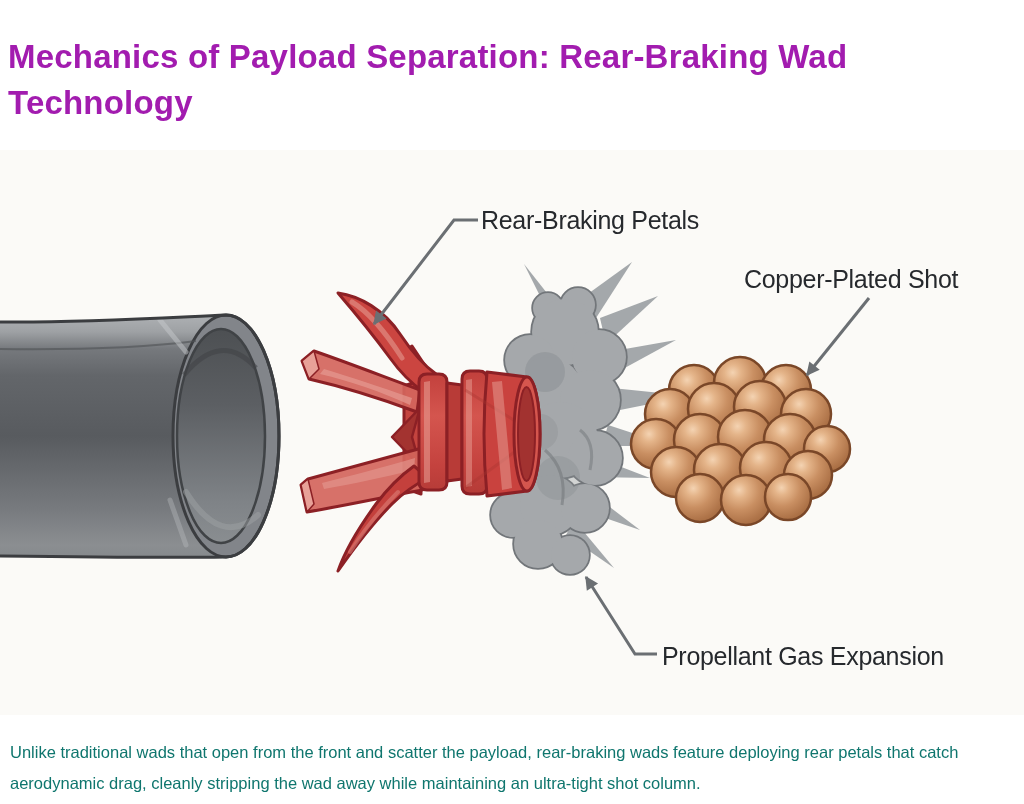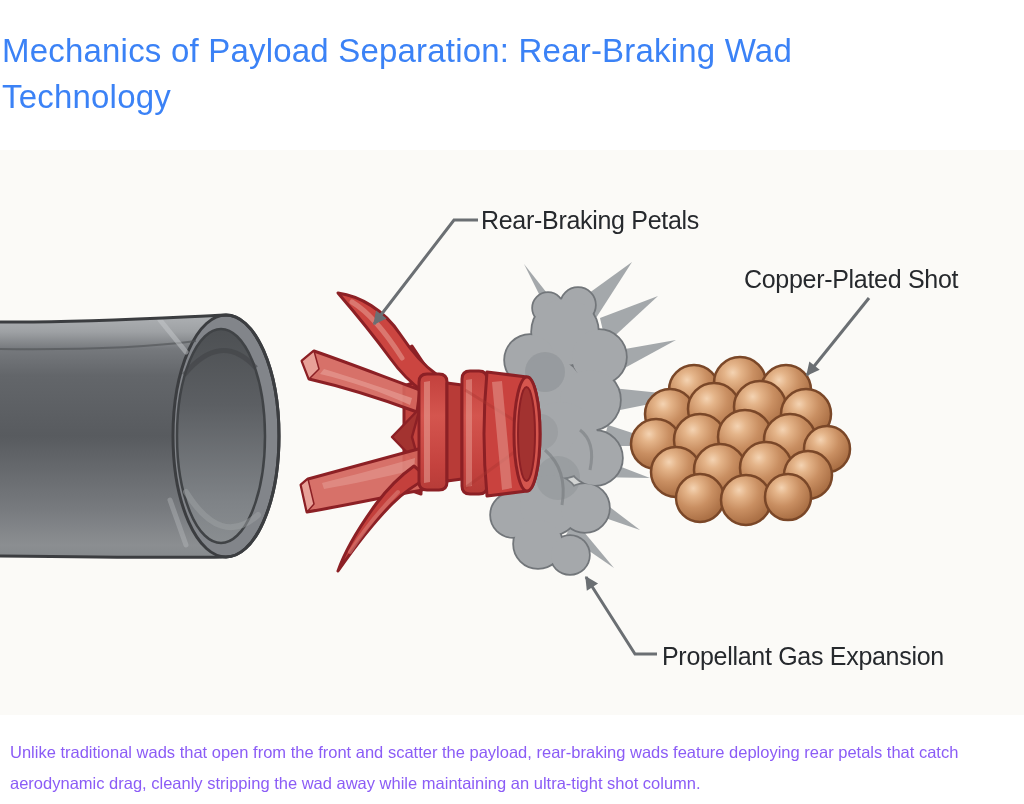--- a/index.html
+++ b/index.html
@@ -2,32 +2,32 @@
 <html><head>
 <meta charset="utf-8">
 <style>
   html,body{margin:0;padding:0;}
   body{
     width:1024px;height:804px;background:#ffffff;position:relative;overflow:hidden;
     font-family:"Liberation Sans", sans-serif;
   }
   .page-title{
     position:absolute;left:2px;top:28px;max-width:930px;
-    font-size:33px;line-height:46px;font-weight:400;color:#3b82f6;letter-spacing:.2px;margin:0;
+    font-size:33px;line-height:46px;font-weight:700;color:#a21caf;letter-spacing:.2px;margin:6px;
   }
   .diagram{
     position:absolute;left:0;top:150px;width:1024px;height:565px;background:#15803d;
   }
   .diagram svg{display:block;width:1024px;height:565px;}
   .diagram text{
     font-family:"Liberation Sans", sans-serif;font-size:25px;fill:#26292d;letter-spacing:-0.3px;
   }
   .caption{
     position:absolute;left:10px;top:737px;width:985px;
-    font-size:16.5px;line-height:31px;color:#8b5cf6;margin:0;
+    font-size:16.5px;line-height:31px;color:#0f766e;margin:0;
   }
 </style>
 </head>
 <body>
 
 <h1 class="page-title">Mechanics of Payload Separation: Rear-Braking Wad Technology</h1>
 
 <div class="diagram">
 <svg viewBox="0 150 1024 565" xmlns="http://www.w3.org/2000/svg">
   <defs>

